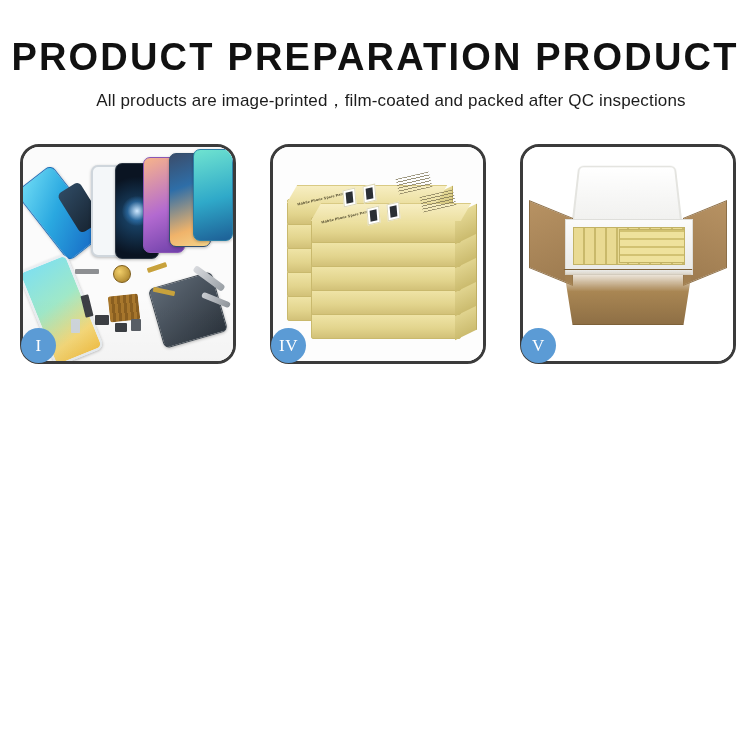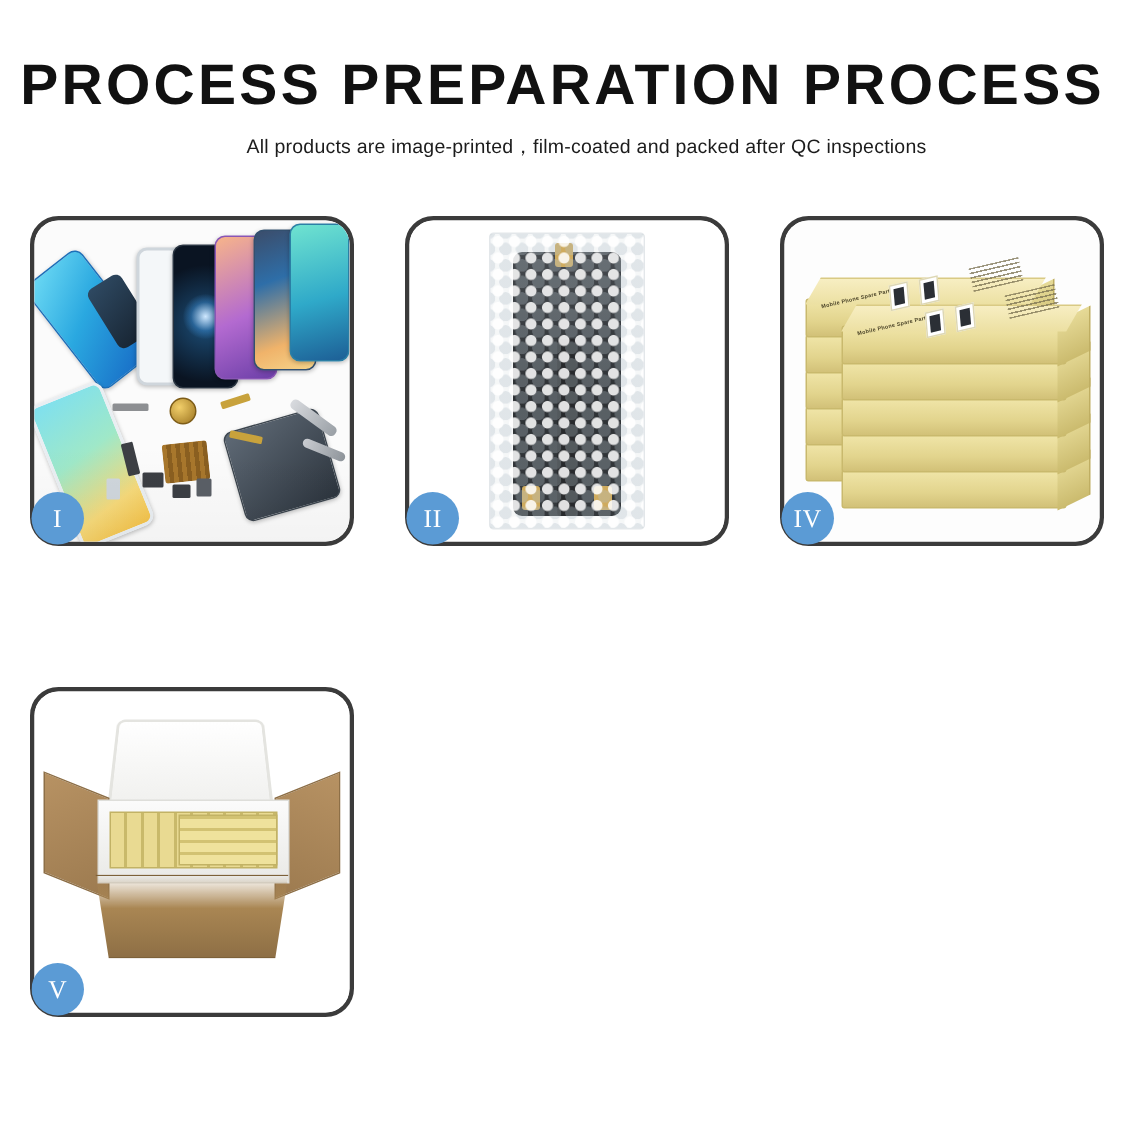--- a/index.html
+++ b/index.html
@@ -11,21 +11,21 @@
   }
   #page { position: relative; width: 750px; height: 750px; background: #fff; }
 
   
   .header { padding-top: 38px; text-align: center; }
   .title {
     font-size: 38px; font-weight: 700; letter-spacing: 2.2px;
     color: #111; line-height: 1.05; white-space: nowrap;
   }
   .subtitle {
-    margin-top: 11px; font-size: 13px; color: #1c1c1c;
+    margin-top: 11px; font-size: 17px; color: #1c1c1c;
     letter-spacing: .15px; white-space: nowrap; margin-left: 32px;
   }
 
   
   .grid {
     position: absolute; left: 20px; top: 144px;
     width: 716px;
     display: grid;
     grid-template-columns: repeat(3, 216px);
     grid-template-rows: 220px 220px;
@@ -338,21 +338,21 @@
 
   .shade { position:absolute; inset:0; pointer-events:none;
     background: linear-gradient(180deg, rgba(0,0,0,0) 70%, rgba(0,0,0,.03) 100%); }
 </style>
 </head>
 <body>
 
 <div id="page">
 
   <div class="header">
-    <div class="title">PROCESS PREPARATION PROCESS</div>
+    <div class="title">PRODUCT PREPARATION PRODUCT</div>
     <div class="subtitle">All products are image-printed，film-coated and packed after QC inspections</div>
   </div>
 
   <div class="grid">
 
     <div class="panel">
       <div class="panel-inner p1">
         <div class="phone ph-blue"></div>
         <div class="phone ph-glass"></div>
         <div class="phone ph-dark"></div>
@@ -371,34 +371,20 @@
         <div class="part dark" style="left:92px;top:176px;width:12px;height:9px;"></div>
         <div class="part" style="left:108px;top:172px;width:10px;height:12px;background:#5a5f66;"></div>
         <div class="part" style="left:48px;top:172px;width:9px;height:14px;background:#cfd6dc;"></div>
         <div class="tool"></div>
         <div class="tool2"></div>
         <div class="shade"></div>
       </div>
       <div class="badge">I</div>
     </div>
 
-    <div class="panel">
-      <div class="panel-inner p2">
-        <div class="bubblebag">
-          <div class="screen-inside">
-            <div class="flexstrip"></div>
-            <div class="tab-gold" style="left:6px;bottom:4px;"></div>
-            <div class="tab-gold" style="right:6px;bottom:4px;"></div>
-            <div class="tab-gold" style="left:28px;top:-6px;"></div>
-          </div>
-          <div class="bubbles"></div>
-        </div>
-      </div>
-      <div class="badge">II</div>
-    </div>
 
 
     <div class="panel">
       <div class="panel-inner p4">
         <div class="stack">
           <div class="sbox" style="left:6px;top:132px;">
               <span class="side"></span>
             </div>
           <div class="sbox" style="left:6px;top:108px;">
               <span class="side"></span>

